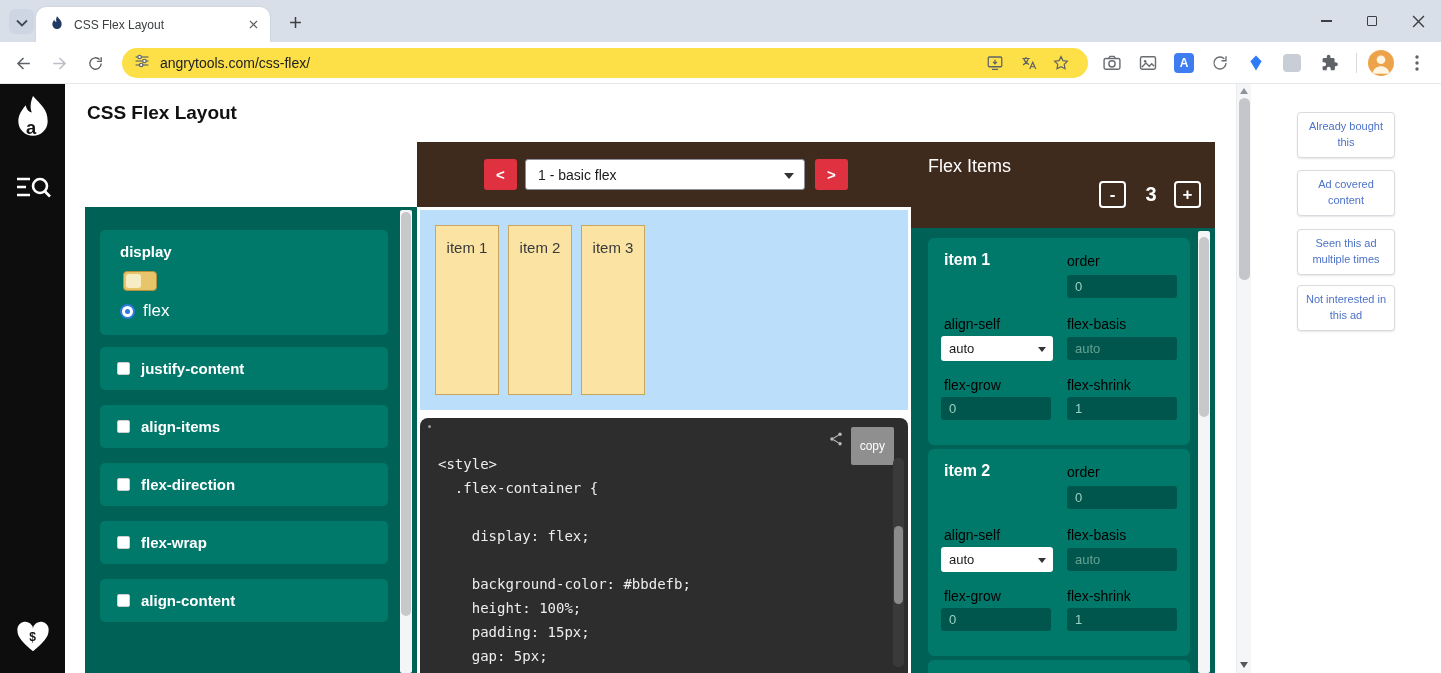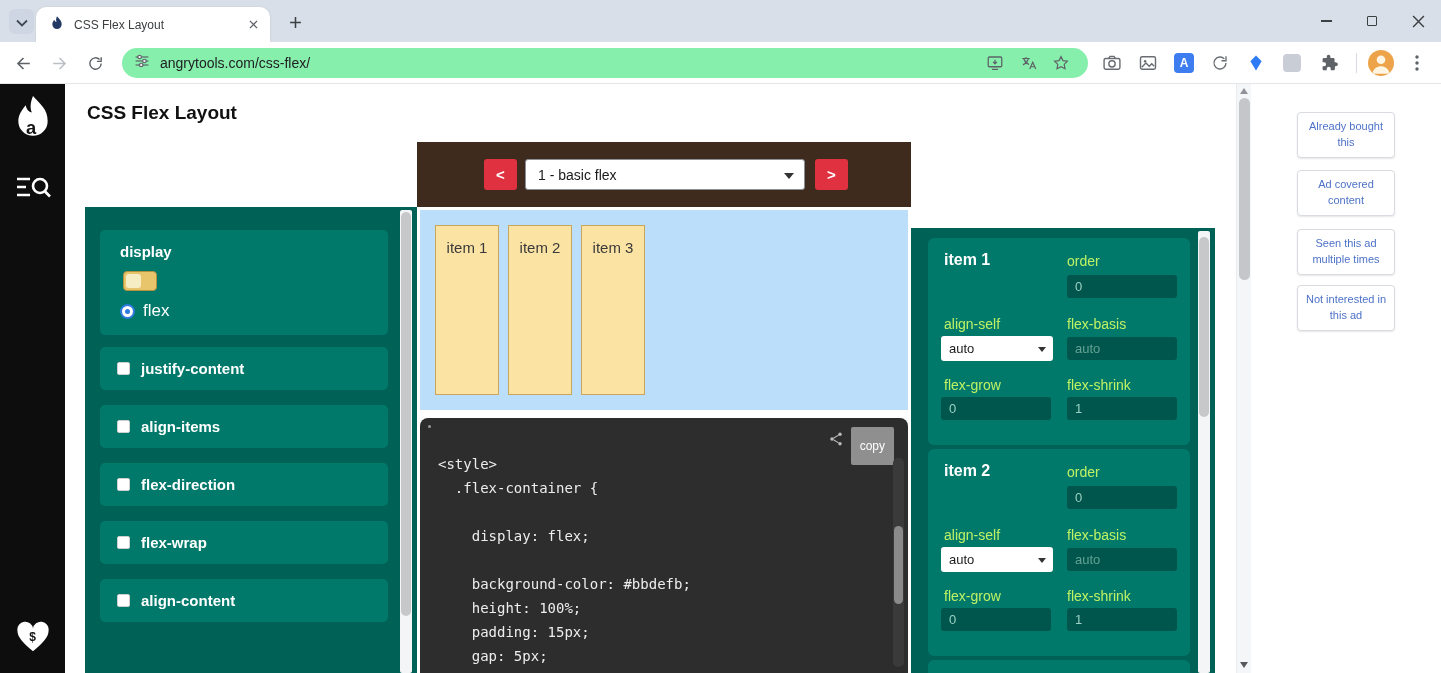--- a/index.html
+++ b/index.html
@@ -15,21 +15,21 @@
   .tab-title{font-size:12px;color:#3c4043;margin-left:9px;flex:1;white-space:nowrap;overflow:hidden}
   .tab-close{width:17px;height:17px;border-radius:50%;display:flex;align-items:center;justify-content:center}
   .newtab-btn{position:absolute;left:283px;top:10px;width:24px;height:24px;display:flex;align-items:center;justify-content:center}
   .win-controls{position:absolute;right:0;top:0;height:42px;display:flex}
   .win-btn{width:46px;height:42px;display:flex;align-items:center;justify-content:center}
   .min-bar{display:block;width:11px;height:1.5px;background:#3c4043}
   .max-box{display:block;width:10px;height:10px;border:1.4px solid #3c4043;border-radius:1px}
 
   .toolbar{position:absolute;left:0;top:42px;width:1441px;height:42px;background:#fff;border-bottom:1px solid #e4e6ea}
   .nav-btn{position:absolute;top:4px;width:34px;height:34px;display:flex;align-items:center;justify-content:center;border-radius:50%}
-  .omnibox{position:absolute;left:122px;top:6px;width:966px;height:30px;background:#86efac;border-radius:15px;display:flex;align-items:center;padding:0 12px}
+  .omnibox{position:absolute;left:122px;top:6px;width:966px;height:30px;background:#fde047;border-radius:15px;display:flex;align-items:center;padding:0 12px}
   .url{font-size:14px;color:#202124;margin-left:10px;flex:1;white-space:nowrap;overflow:hidden}
   .omni-icon{position:absolute;top:3px;width:24px;height:24px;display:flex;align-items:center;justify-content:center}
   .ext-icon{position:absolute;top:9px;width:24px;height:24px;display:flex;align-items:center;justify-content:center}
   .blue-sq{width:20px;height:20px;background:#3e7df0;border-radius:4px;color:#fff;font-size:12px;font-weight:bold;display:flex;align-items:center;justify-content:center}
   .gray-sq{width:18px;height:18px;background:#c9ced6;border-radius:4px}
   .tb-divider{position:absolute;left:1356px;top:11px;width:1px;height:20px;background:#d7dadf}
   .avatar{position:absolute;left:1368px;top:8px;width:26px;height:26px;border-radius:50%;background:#eda349;overflow:hidden;display:flex;align-items:center;justify-content:center}
 
   
   .content{position:absolute;left:0;top:84px;width:1441px;height:589px;background:#fff}
@@ -86,21 +86,21 @@
   .panel-items .ph{height:86px}
   .panel-items .ph-title{position:absolute;left:17px;top:14px}
   .count-btn{position:absolute;top:39px;width:27px;height:27px;background:transparent;border:2px solid #fff;border-radius:4px;color:#fff;font-size:17px;font-weight:bold;display:flex;align-items:center;justify-content:center}
   .count-minus{left:188px}
   .count-plus{left:263px}
   .count-num{position:absolute;left:224px;top:39px;width:32px;text-align:center;color:#fff;font-size:20px;font-weight:bold;line-height:27px}
   .panel-items .pb{top:86px}
   .item-card{position:absolute;left:17px;width:262px;height:207px;background:#00796b;border-radius:6px;overflow:hidden}
   .c1{top:10px}.c2{top:221px}.c3{top:432px}
   .ic-name{position:absolute;left:16px;top:13px;font-size:16px;font-weight:bold;color:#fff}
-  .f-label{position:absolute;font-size:14px;color:#bef264}
+  .f-label{position:absolute;font-size:14px;color:#000000}
   .l-order{left:139px;top:15px}
   .l-aself{left:16px;top:78px}
   .l-basis{left:139px;top:78px}
   .l-grow{left:16px;top:139px}
   .l-shrink{left:139px;top:139px}
   .f-input{position:absolute;width:110px;height:23px;background:#00564c;border:none;border-radius:3px;color:#9bd0c4;font-size:13px;padding:0 8px;font-family:"Liberation Sans",sans-serif;outline:none}
   .f-input::placeholder{color:#63a294;opacity:1}
   .i-order{left:139px;top:37px}
   .i-basis{left:139px;top:99px}
   .i-grow{left:13px;top:159px}
@@ -369,20 +369,26 @@
     gap: 5px;
 
   }</pre>
           <span class="code-scroll">
               <span class="code-thumb"></span>
             </span>
         </div>
       </section>
 
       <section class="panel panel-items">
+        <div class="ph">
+          <span class="ph-title">Flex Items</span>
+          <button class="count-btn count-minus">-</button>
+          <span class="count-num">3</span>
+          <button class="count-btn count-plus">+</button>
+        </div>
         <div class="pb">
 
           <div class="item-card c1">
             <span class="ic-name">item 1</span>
             <span class="f-label l-order">order</span>
             <input class="f-input i-order" value="0" style="">
             <span class="f-label l-aself">align-self</span>
             <span class="f-select">
                 <span>auto</span>
               </span>

